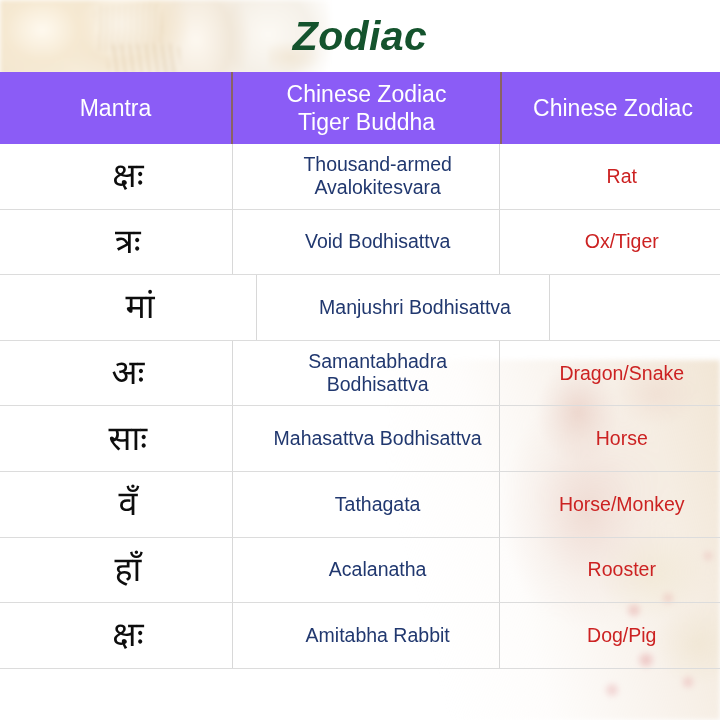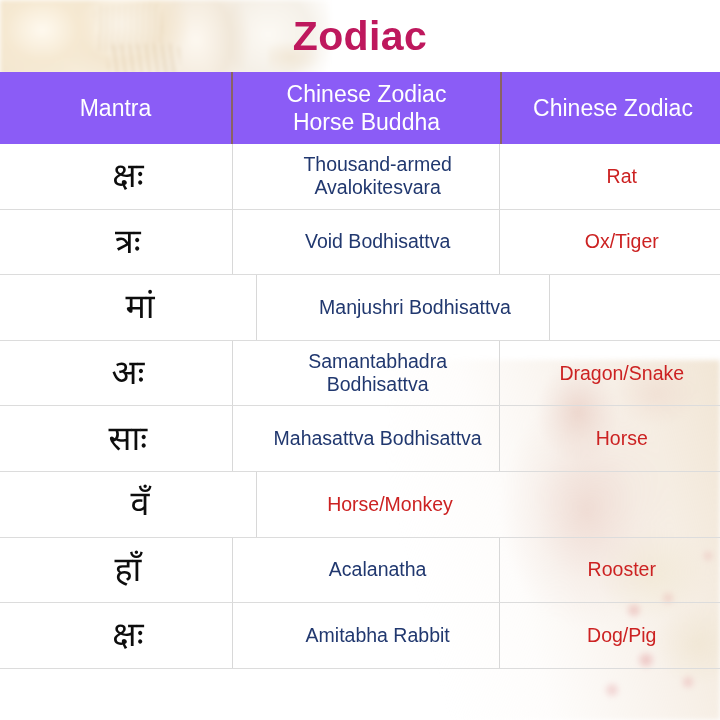--- a/index.html
+++ b/index.html
@@ -62,23 +62,24 @@
       linear-gradient(255deg, rgba(238,224,204,.82) 0%, rgba(243,232,220,.55) 34%, rgba(250,245,240,.25) 62%, rgba(255,255,255,0) 86%);
     filter:blur(2.6px);
   }
 
   
   .title-zone{position:absolute;left:0;top:0;width:720px;height:72px;z-index:3;}
   .title{
     position:absolute;left:0;right:0;top:8px;
     text-align:center;
     font-size:41px;font-weight:bold;
-    color:#be185d;
+    color:#14532d;
     letter-spacing:.4px;
     line-height:56px;
+    font-style:italic;
   }
 
   
   .table{
     position:absolute;left:0;top:72px;width:720px;
     z-index:4;
   }
   .thead{
     display:flex;
     height:72px;
@@ -157,21 +158,21 @@
     <div class="title">Zodiac</div>
   </div>
 
   <div class="table">
 
     <div class="thead">
       <div class="cell c1">Mantra</div>
       <div class="cell c2">
         <div>
           <div>Chinese Zodiac</div>
-          <div>Horse Buddha</div>
+          <div>Tiger Buddha</div>
         </div>
       </div>
       <div class="cell c3">Chinese Zodiac</div>
     </div>
 
     <div id="tbody">
         <div class="row">
           <div class="cell c1">
             <span class="glyph">क्षः</span>
           </div>
@@ -224,20 +225,25 @@
             <div>
               <div>Mahasattva Bodhisattva</div>
             </div>
           </div>
           <div class="cell c3">Horse</div>
         </div>
         <div class="row">
           <div class="cell c1">
             <span class="glyph">वँ</span>
           </div>
+          <div class="cell c2">
+            <div>
+              <div>Tathagata</div>
+            </div>
+          </div>
           <div class="cell c3">Horse/Monkey</div>
         </div>
         <div class="row">
           <div class="cell c1">
             <span class="glyph">हाँ</span>
           </div>
           <div class="cell c2">
             <div>
               <div>Acalanatha</div>
             </div>

